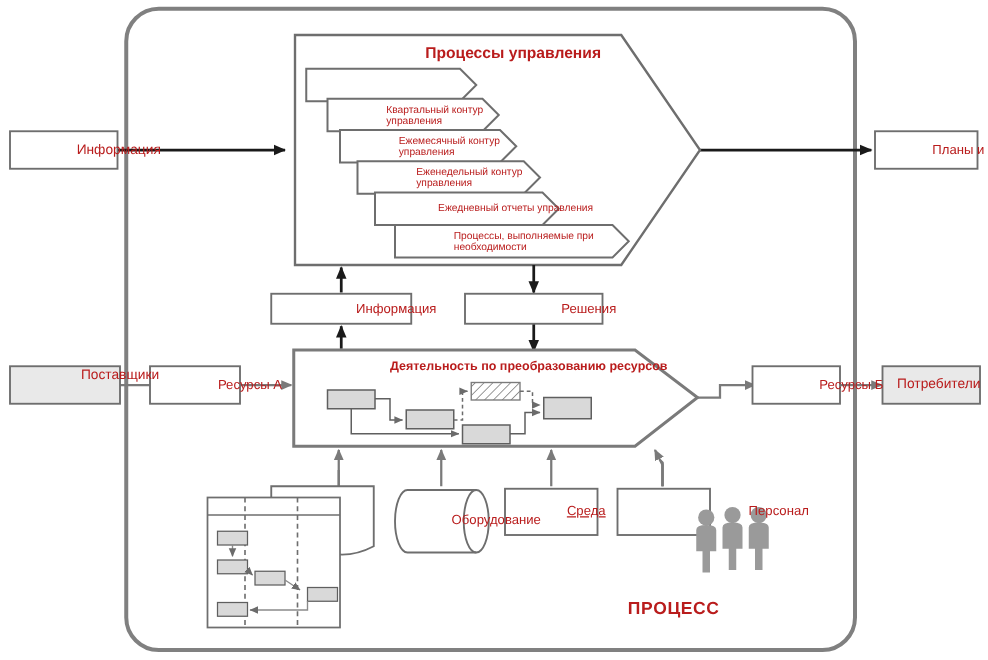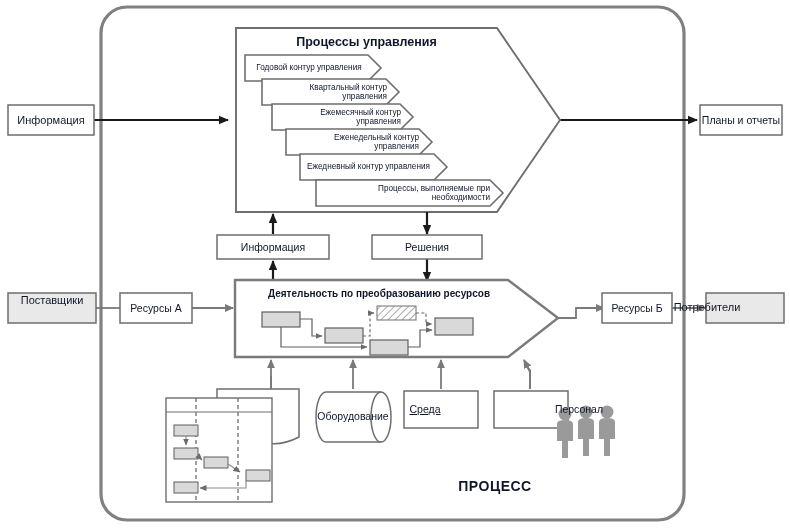--- a/index.html
+++ b/index.html
@@ -20,25 +20,26 @@
   #stage svg {
     position: absolute;
     left: 0;
     top: 0;
   }
   .lbl {
     position: absolute;
     display: flex;
     align-items: center;
     justify-content: center;
-    text-align: right;
-    color: #0f172a;
+    text-align: left;
+    color: #b91c1c;
     line-height: 1.15;
     pointer-events: none;
     white-space: pre-line;
+    margin-left: 44px;
   }
 </style>
 </head>
 <body>
 
 <div id="stage">
 
   <svg width="790" height="528" viewBox="0 0 790 528">
     <defs>
       <marker id="ah-gray" markerWidth="9" markerHeight="9" refX="8" refY="4.5" orient="auto" markerUnits="userSpaceOnUse">
@@ -186,25 +187,24 @@
       </g>
       <g>
         <circle cx="607" cy="412" r="6.5" fill="#9a9a9a"></circle>
         <path d="M599,422 q0,-4 8,-4 q8,0 8,4 l0,17 l-5,0 l0,17 l-6,0 l0,-17 l-5,0 Z" fill="#9a9a9a"></path>
       </g>
     </g>
   </svg>
 
   <div class="lbl" style="left:236px; top:33px; width:261px; height:18px; font-size:12.5px; font-weight:bold;">Процессы управления</div>
 
-  <div class="lbl" style="left:248px; top:58px; width:122px; height:20px; font-size:8.2px;">Годовой контур управления</div>
   <div class="lbl" style="left:265px; top:82px; width:122px; height:20px; font-size:8.2px;">Квартальный контур управления</div>
   <div class="lbl" style="left:275px; top:107px; width:126px; height:20px; font-size:8.2px;">Ежемесячный контур управления</div>
   <div class="lbl" style="left:289px; top:132px; width:130px; height:20px; font-size:8.2px;">Еженедельный контур управления</div>
-  <div class="lbl" style="left:303px; top:157px; width:131px; height:20px; font-size:8.2px;">Ежедневный контур управления</div>
+  <div class="lbl" style="left:303px; top:157px; width:131px; height:20px; font-size:8.2px;">Ежедневный отчеты управления</div>
   <div class="lbl" style="left:319px; top:183px; width:171px; height:20px; font-size:8.2px;">Процессы, выполняемые при необходимости</div>
 
   <div class="lbl" style="left:217px; top:235px; width:112px; height:24px; font-size:10.5px;">Информация</div>
   <div class="lbl" style="left:372px; top:235px; width:110px; height:24px; font-size:10.5px;">Решения</div>
 
   <div class="lbl" style="left:245px; top:285px; width:268px; height:18px; font-size:10px; font-weight:bold;">Деятельность по преобразованию ресурсов</div>
 
   <div class="lbl" style="left:8px; top:105px; width:86px; height:30px; font-size:11px;">Информация</div>
   <div class="lbl" style="left:700px; top:105px; width:82px; height:30px; font-size:10.5px;">Планы и отчеты</div>
   <div class="lbl" style="left:8px; top:293px; width:88px; height:14px; font-size:11px;">Поставщики</div>

